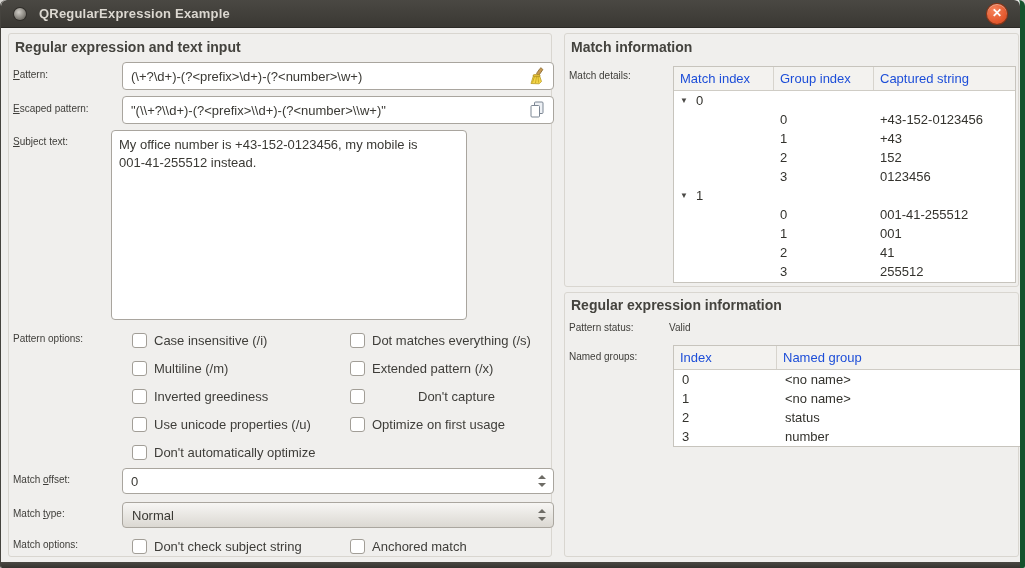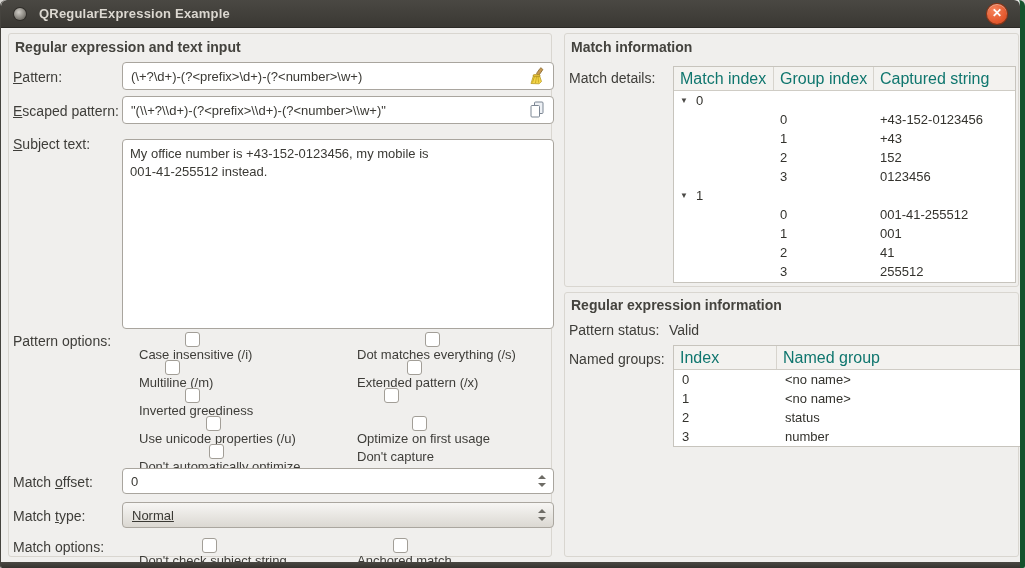--- a/index.html
+++ b/index.html
@@ -45,64 +45,64 @@
     background:linear-gradient(#4a4843,#35332e);
   }
 
   
   .groupbox { position:absolute; border:1px solid #d9d6d0; border-radius:3px; background:transparent; }
   .grp-input { left:7px; top:33px; width:544px; height:524px; }
   .grp-match { left:563px; top:33px; width:455px; height:254px; }
   .grp-regex { left:563px; top:292px; width:455px; height:265px; }
   .grp-title { position:absolute; font-weight:bold; font-size:14px; color:#44433e; }
 
-  .lbl { position:absolute; font-size:14px; color:#3e3d39; white-space:nowrap; }
+  .lbl { position:absolute; font-size:10px; color:#3e3d39; white-space:nowrap; }
   .lbl u { text-decoration:underline; }
 
   
   .field {
     position:absolute; background:#fff; border:1px solid #a9a59e; border-radius:4px;
     display:flex; align-items:center; padding:0 8px; color:#3a3934; font-size:13px;
     white-space:nowrap; overflow:hidden;
   }
   .field .fval { flex:1 1 auto; overflow:hidden; }
   .field .ficon { flex:0 0 auto; margin-left:6px; cursor:pointer; display:flex; }
 
   .subject {
     position:absolute; background:#fff; border:1px solid #a9a59e; border-radius:4px;
     padding:5px 7px; color:#3a3934; font-size:13px; line-height:18px;
     white-space:pre-wrap;
   }
 
   
-  .cb { position:absolute; display:flex; align-items:center; cursor:pointer; height:16px;flex-direction:column; }
+  .cb { position:absolute; display:flex; align-items:center; cursor:pointer; height:16px; }
   .cb .box {
     width:15px; height:15px; background:#fff; border:1px solid #a29e97; border-radius:3px;
     flex:0 0 auto;
   }
   .cb .cbl { margin-left:7px; color:#3e3d39; white-space:nowrap; }
 
   
   .arrows { position:absolute; right:7px; top:50%; transform:translateY(-50%); width:9px; height:14px; cursor:pointer; }
   .arr-up, .arr-dn { position:absolute; left:50%; transform:translateX(-50%); width:0; height:0;
     border-left:4px solid transparent; border-right:4px solid transparent; }
   .arr-up { top:1px; border-bottom:4px solid #6e6c66; }
   .arr-dn { bottom:1px; border-top:4px solid #6e6c66; }
 
   .combo {
     position:absolute; background:linear-gradient(#f7f6f4,#dbd8d2);
     border:1px solid #aaa69f; border-radius:4px;
-    display:flex; align-items:center; padding:0 9px; color:#3a3934; cursor:pointer;text-decoration:underline;
+    display:flex; align-items:center; padding:0 9px; color:#3a3934; cursor:pointer;
   }
 
   
   .table { position:absolute; border:1px solid #c7c4bd; background:#fff; }
   .thead { display:flex; height:24px; background:#f3f2ef; border-bottom:1px solid #cfccc5; }
   .th {
-    padding-left:6px; line-height:23px; color:#0f766e; font-size:16px;
+    padding-left:6px; line-height:23px; color:#1d4ed8; font-size:13px;
     border-right:1px solid #d7d4cd; white-space:nowrap; overflow:hidden; cursor:pointer;
   }
   .th:last-child { border-right:none; }
   .trow { position:relative; height:19px; line-height:19px; color:#33322d; font-size:13px; cursor:default; }
   .tri { position:absolute; left:6px; top:0; font-size:8px; color:#4a4946; line-height:19px; cursor:pointer; }
   .c1 { position:absolute; left:22px; }
   .c2 { position:absolute; left:106px; }
   .c3 { position:absolute; left:206px; white-space:nowrap; }
   .g1 { position:absolute; left:8px; }
   .g2 { position:absolute; left:111px; white-space:nowrap; }
@@ -141,21 +141,21 @@
     <span class="fval">"(\\+?\\d+)-(?&lt;prefix&gt;\\d+)-(?&lt;number&gt;\\w+)"</span>
     <span class="ficon">
       <svg width="16" height="18" viewBox="0 0 16 18">
         <rect x="5.5" y="1" width="8.5" height="11.5" rx="1" fill="#eef1f5" stroke="#7d8794" stroke-width="1"></rect>
         <rect x="2" y="4.5" width="8.5" height="11.5" rx="1" fill="#ffffff" stroke="#7d8794" stroke-width="1"></rect>
       </svg>
     </span>
   </div>
 
   <div class="lbl" style="left:12px; top:136px;"><u>S</u>ubject text:</div>
-  <div class="subject" style="left:121px; top:130px; width:432px; height:190px;margin-top:9px;">My office number is +43-152-0123456, my mobile is
+  <div class="subject" style="left:110px; top:130px; width:356px; height:190px;">My office number is +43-152-0123456, my mobile is
 001-41-255512 instead.</div>
 
   <div class="lbl" style="left:12px; top:333px;">Pattern options:</div>
 
   <label class="cb" style="left:131px; top:332px;">
     <span class="box"></span>
     <span class="cbl">Case insensitive (/i)</span>
   </label>
   <label class="cb" style="left:131px; top:360px;">
     <span class="box"></span>

